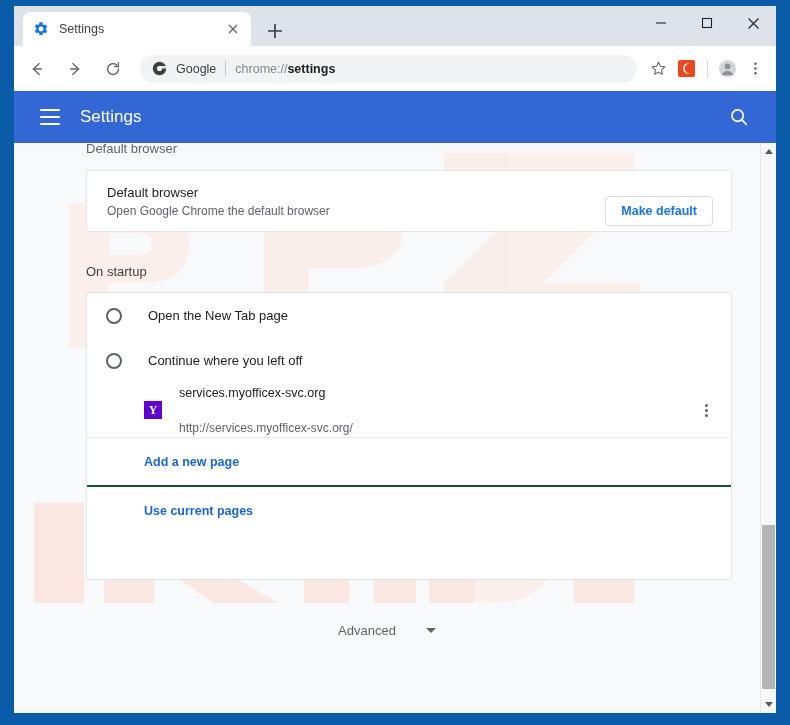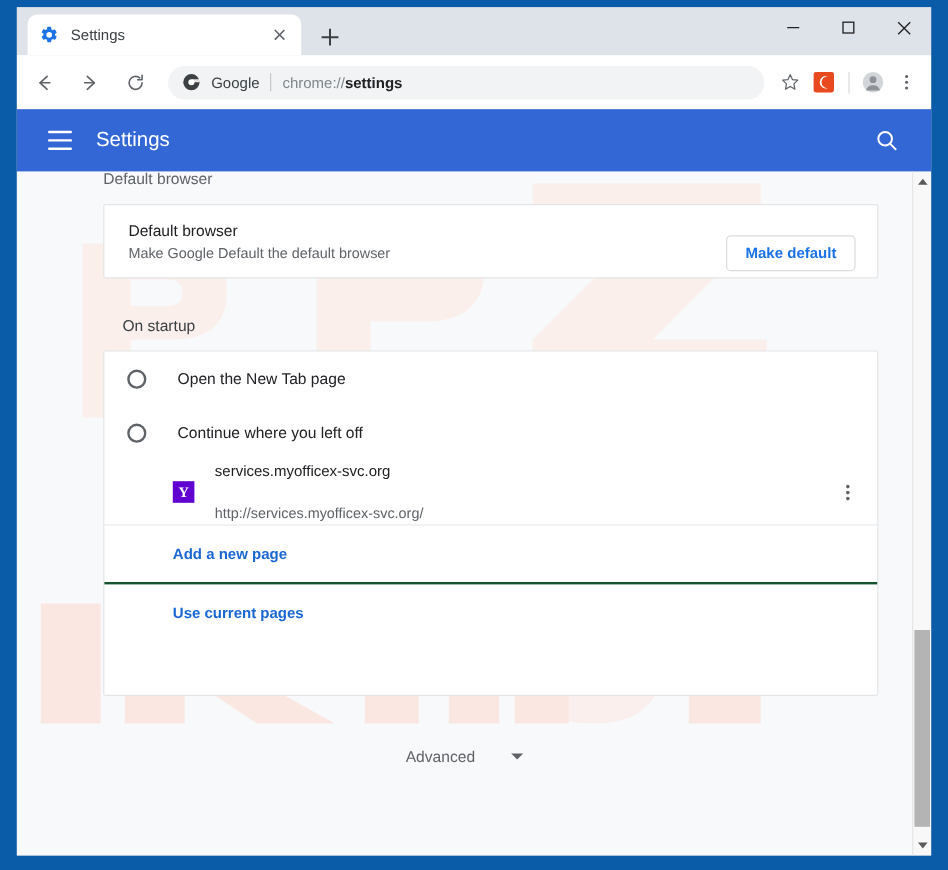--- a/index.html
+++ b/index.html
@@ -215,21 +215,21 @@
     margin-left: 72px;
   }
   #default-browser-heading {
     position: absolute;
     top: -2px;
     left: 0;
   }
   #on-startup-heading {
     position: absolute;
     top: 121px;
-    left: 16px;
+    left: 0;
     color: #3c4043;
   }
 
   .card {
     position: absolute;
     left: 72px;
     width: 646px;
     background: #ffffff;
     border: 1px solid #e3e5e8;
     border-radius: 2px;
@@ -576,21 +576,21 @@
         </g>
       </svg>
 
       <div id="content-inner">
 
         <div id="default-browser-heading" class="section-heading">Default browser</div>
 
         <div id="default-browser-card" class="card">
           <div id="default-browser-texts">
             <div id="default-browser-row-title">Default browser</div>
-            <div id="default-browser-row-sub">Make Google Default the default browser</div>
+            <div id="default-browser-row-sub">Open Google Chrome the default browser</div>
           </div>
           <button id="make-default-button">Make default</button>
         </div>
 
         <div id="on-startup-heading" class="section-heading">On startup</div>
 
         <div id="on-startup-card" class="card">
 
           <div class="radio-row">
             <span class="radio-mark"></span>

